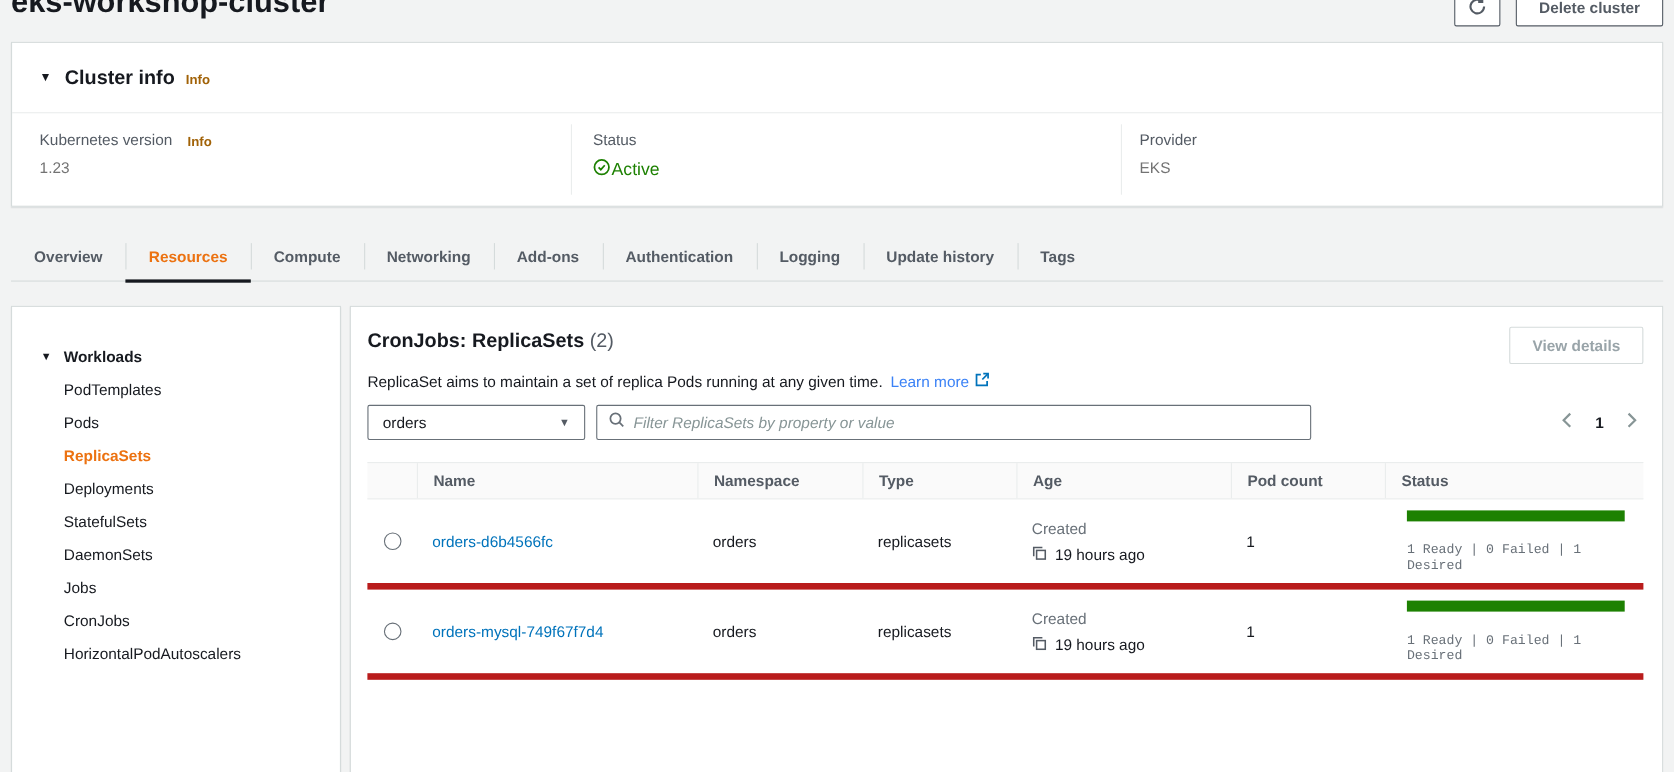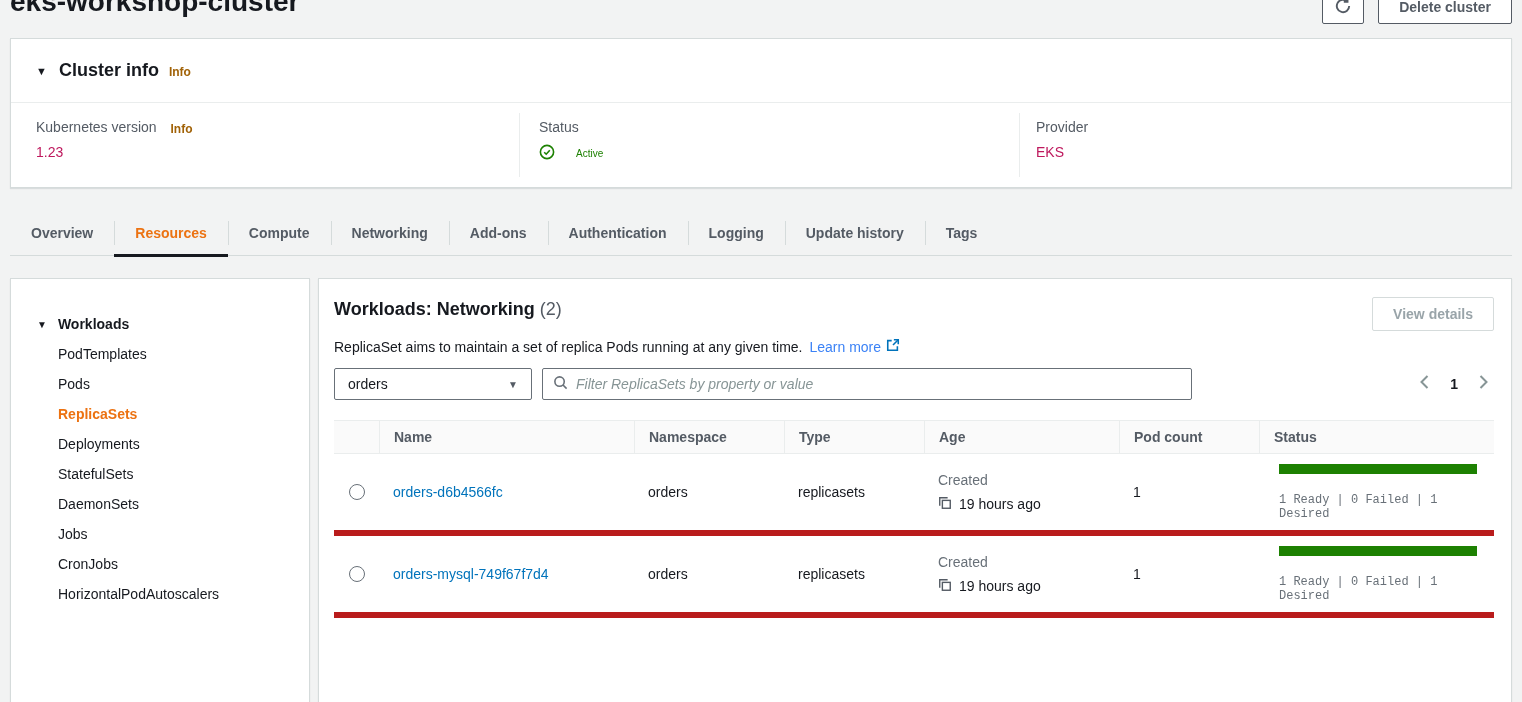--- a/index.html
+++ b/index.html
@@ -30,23 +30,23 @@
   .cluster-card-header {
     height:64px; display:flex; align-items:center; padding-left:25px;
     border-bottom:1px solid #eaeded;
   }
   .tri { font-size:11px; color:#16191f; margin-right:12px; }
   .cluster-card-header h2 { font-size:18px; font-weight:700; }
   .info-link { color:#a16207; font-size:12px; font-weight:700; margin-left:10px; text-decoration:none; position:relative; top:1px; }
   .cluster-card-body { position:relative; height:84px; }
   .ci-col { position:absolute; top:16px; }
   .ci-col .lbl { font-size:14px; color:#545b64; margin-bottom:9px; }
-  .ci-col .val { font-size:14px; color:#be185d; }
+  .ci-col .val { font-size:14px; color:#737373; }
   .ci-div { position:absolute; top:10px; height:64px; width:1px; background:#eaeded; }
-  .status-val { display:flex; align-items:center; gap:21px; color:#1d8102; font-size:10px; }
+  .status-val { display:flex; align-items:center; gap:1px; color:#1d8102; font-size:16px; }
   
   .tabs { position:absolute; left:10px; right:10px; top:210px; height:46px;
           display:flex; border-bottom:1px solid #d5dbdb; }
   .tab { position:relative; padding:0 21px; display:flex; align-items:center;
          font-size:14px; font-weight:700; color:#545b64; cursor:pointer; }
   .tab + .tab::before {
     content:""; position:absolute; left:0; top:11px; height:24px; width:1px; background:#d5dbdb;
   }
   .tab.active { color:#ec7211; }
   .tab.active::after {
@@ -185,21 +185,21 @@
     <div class="tree-group-row">
       
       
     </div>
   </div>
 </aside>
 
 <section class="card main-panel">
   <div class="main-header">
     <div class="main-title">
-      <span>Workloads: Networking</span><span class="count">(2)</span>
+      <span>CronJobs: ReplicaSets</span><span class="count">(2)</span>
     </div>
     <button class="btn disabled">View details</button>
   </div>
   <div class="main-desc">
     <span>ReplicaSet aims to maintain a set of replica Pods running at any given time.</span>
     <a class="learn-more" href="#">
       <span>Learn more</span>
       <span>
         <svg width="14" height="14" viewBox="0 0 16 16" fill="none" stroke="#0073bb" stroke-width="1.8">
           <path d="M13 9.5V14H2V3h4.5"></path>

